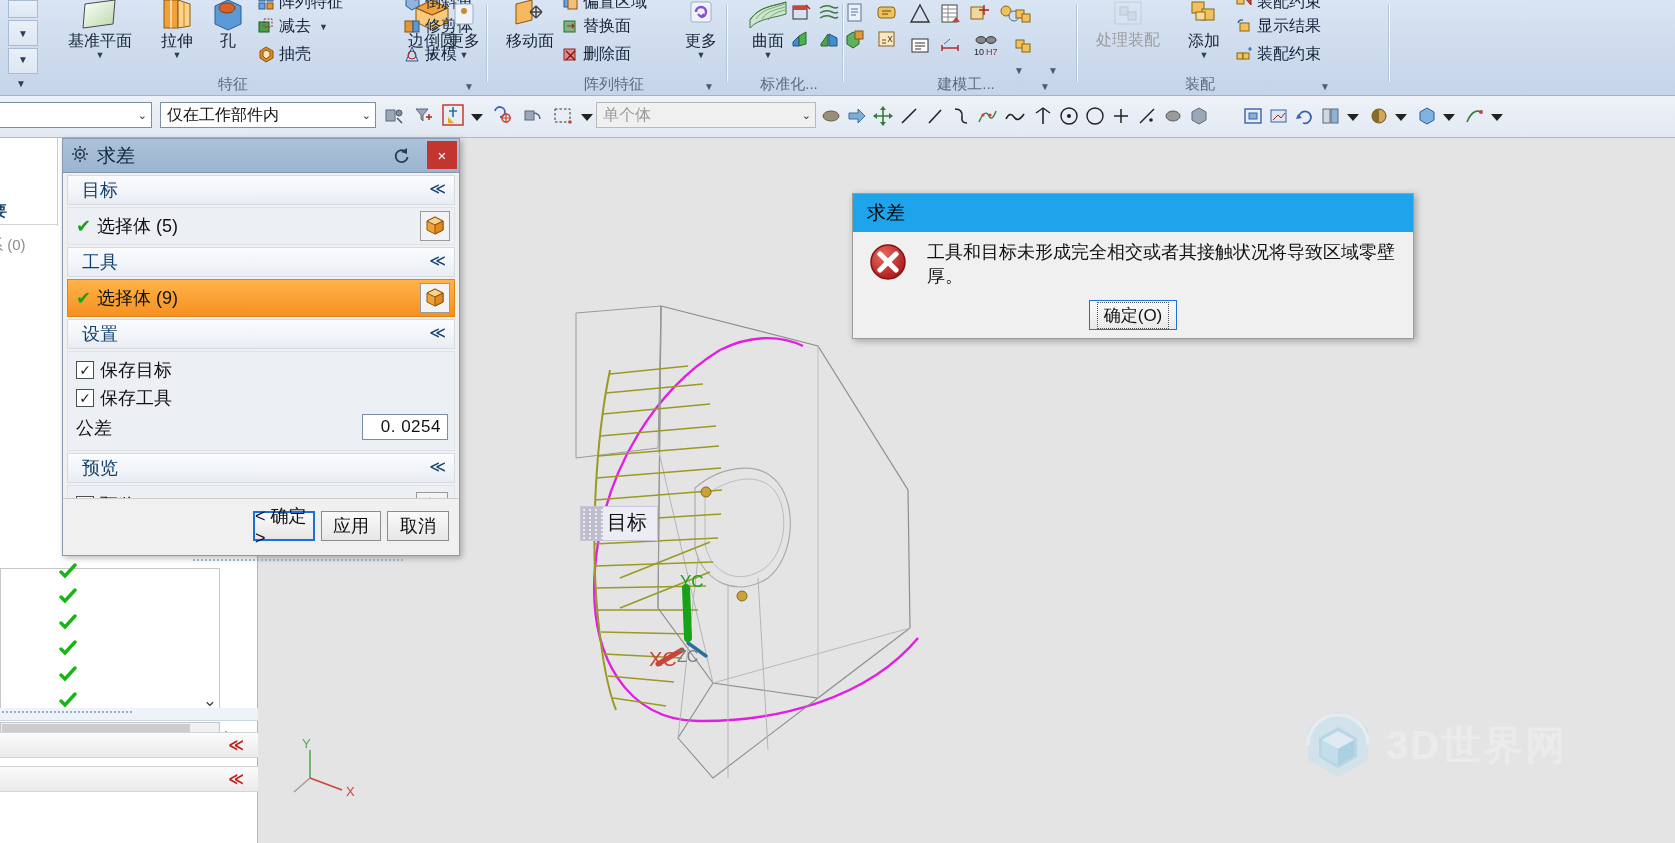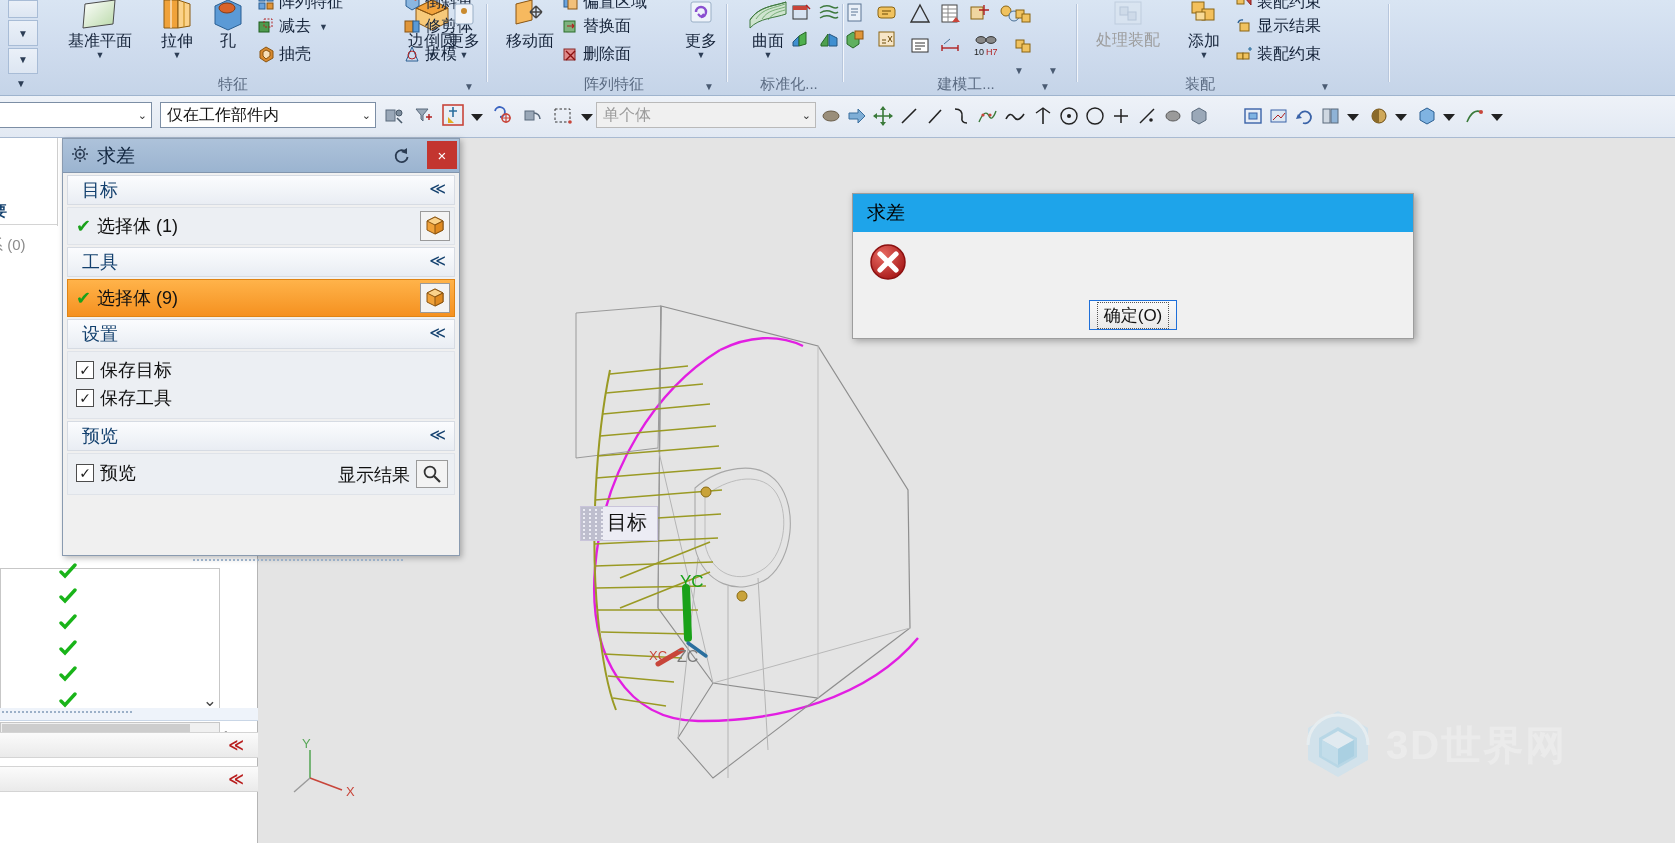--- a/index.html
+++ b/index.html
@@ -893,21 +893,21 @@
       </g>
 
       <g>
         <path d="M52 612 L52 640" stroke="#5aa85a" stroke-width="1.6"></path>
         <path d="M52 640 L84 652" stroke="#c8453a" stroke-width="1.6"></path>
         <path d="M52 640 L36 654" stroke="#9a9a9a" stroke-width="1.4"></path>
       </g>
     </svg>
 
     <div style="position:absolute;left:422px;top:434px;font-size:17px;color:#19a119;">YC</div>
-    <div style="position:absolute;left:391px;top:510px;font-size:13px;color:#c8453a;">XC</div>
+    <div style="position:absolute;left:391px;top:510px;font-size:20px;color:#c8453a;">XC</div>
     <div style="position:absolute;left:419px;top:510px;font-size:16px;color:#7a7a7a;">ZC</div>
     <div style="position:absolute;left:44px;top:598px;font-size:13px;color:#5aa85a;">Y</div>
     <div style="position:absolute;left:88px;top:646px;font-size:13px;color:#c8453a;">X</div>
 
     <div class="vlabel" style="left:322px;top:368px;">
       <div class="grip"></div>
       <div class="vtx">目标</div>
     </div>
   </div>
 
@@ -931,21 +931,21 @@
       </span>
       <span class="dlg-close">×</span>
     </div>
 
     <div class="sec-h">
       <span class="sh">目标</span>
       <span class="cu">≪</span>
     </div>
     <div class="row-sel">
       <span class="tick">✔</span>
-      <span class="txt">选择体 (1)</span>
+      <span class="txt">选择体 (5)</span>
       <span class="selbtn">
         <svg width="22" height="22" viewBox="0 0 22 22">
             <polygon points="3,6 11,2 19,6 19,15 11,19 3,15" fill="#f0a23a" stroke="#8a5512"></polygon>
             <polygon points="3,6 11,2 19,6 11,10" fill="#fbd28a" stroke="#8a5512"></polygon>
             <polygon points="11,10 19,6 19,15 11,19" fill="#e08a20" stroke="#8a5512"></polygon>
           </svg>
       </span>
     </div>
 
     <div class="sec-h">
@@ -973,20 +973,24 @@
         <span class="cbox">
             <i>✓</i>
           </span>
         <span class="cl">保存目标</span>
       </div>
       <div class="cbrow">
         <span class="cbox">
             <i>✓</i>
           </span>
         <span class="cl">保存工具</span>
+      </div>
+      <div class="fldrow">
+        <span class="fl">公差</span>
+        <span class="numfld">0. 0254</span>
       </div>
     </div>
 
     <div class="sec-h">
       <span class="sh">预览</span>
       <span class="cu">≪</span>
     </div>
     <div class="panel">
       <div class="prow">
         <span class="cbox">
@@ -996,40 +1000,46 @@
         <span class="showres">显示结果</span>
         <span class="magbtn">
           <svg width="20" height="20" viewBox="0 0 20 20">
               <circle cx="8" cy="8" r="5.4" fill="none" stroke="#333" stroke-width="1.8"></circle>
               <path d="M12 12 L18 18" stroke="#333" stroke-width="2.2"></path>
             </svg>
         </span>
       </div>
     </div>
 
+    <div class="dlg-footer">
+      <div class="dbtn primary" style="left:190px;width:62px;">&lt; 确定 &gt;</div>
+      <div class="dbtn" style="left:258px;width:60px;">应用</div>
+      <div class="dbtn" style="left:324px;width:62px;">取消</div>
+    </div>
     <div class="dlg-grip dotgrip" style="width:210px;"></div>
   </div>
 
   <div class="msgbox">
     <div class="msg-title">
       <span class="mt">求差</span>
     </div>
     <div class="msg-body">
       <span class="err-ico">
         <svg width="42" height="42" viewBox="0 0 42 42">
           <defs>
               <radialGradient id="eg" cx="0.35" cy="0.3" r="0.8">
             <stop offset="0" stop-color="#e86a62"></stop>
                 <stop offset="1" stop-color="#a31414"></stop>
               </radialGradient>
             </defs>
           <circle cx="21" cy="21" r="17" fill="url(#eg)" stroke="#8c1010" stroke-width="1.5"></circle>
           <path d="M13 13 L29 29 M29 13 L13 29" stroke="#fff" stroke-width="5.2" stroke-linecap="round"></path>
         </svg>
       </span>
+      <span class="mtxt">工具和目标未形成完全相交或者其接触状况将导致区域零壁厚。</span>
     </div>
     <div class="msg-ok">
       <span class="inner">确定(O)</span>
     </div>
   </div>
 
   <div class="wm">
     <span>
       <svg width="76" height="76" viewBox="0 0 76 76">
         <polygon points="38,6 68,23 68,55 38,72 8,55 8,23" fill="#bcdff2" opacity=".85"></polygon>

